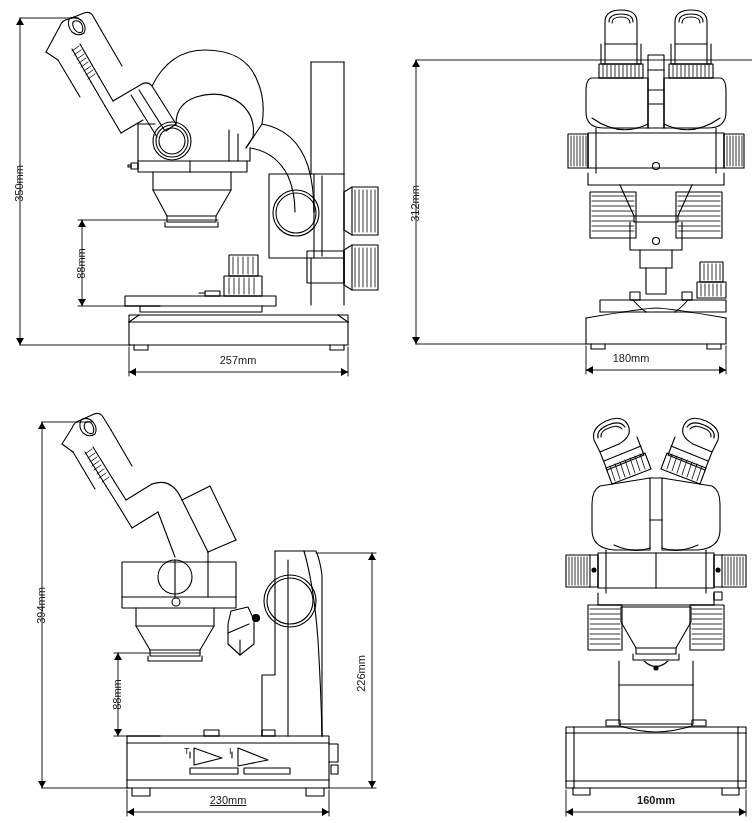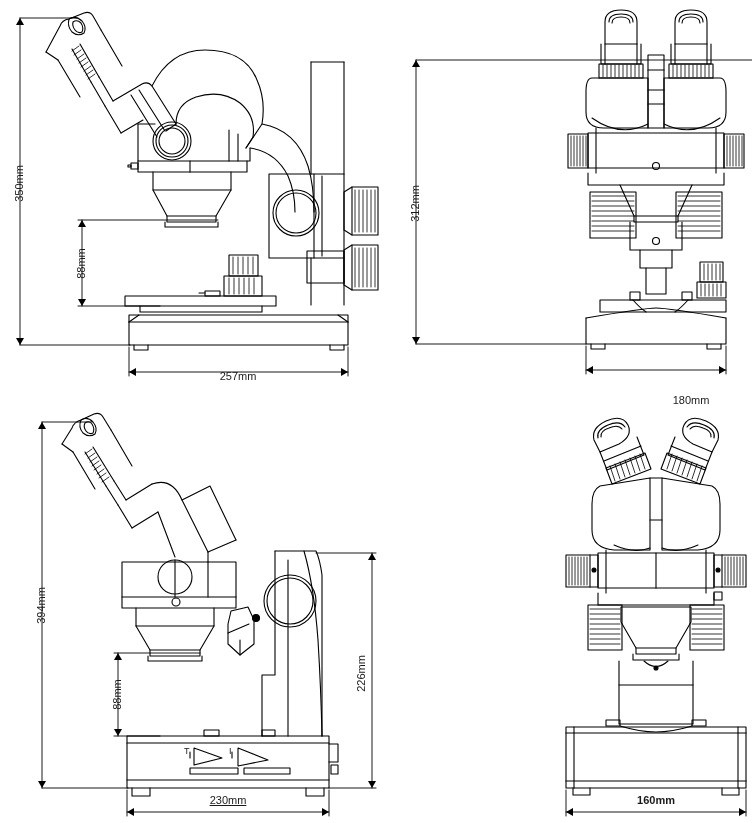--- a/index.html
+++ b/index.html
@@ -665,25 +665,25 @@
           <path d="M746,790 L746,816"></path>
         </g>
       </g>
     </g>
   </svg>
 
   <div class="dimlabel rot" style="left:-4px;top:178px;width:46px;text-align:center;">350mm</div>
 
   <div class="dimlabel rot" style="left:58px;top:258px;width:46px;text-align:center;">88mm</div>
 
-  <div class="dimlabel" style="left:203px;top:355px;width:70px;text-align:center;margin-top:16px;">257mm</div>
+  <div class="dimlabel" style="left:203px;top:355px;width:70px;text-align:center;">257mm</div>
 
   <div class="dimlabel rot" style="left:392px;top:198px;width:46px;text-align:center;">312mm</div>
 
-  <div class="dimlabel" style="left:656px;top:353px;width:70px;text-align:center;margin-top:42px;">180mm</div>
+  <div class="dimlabel" style="left:596px;top:353px;width:70px;text-align:center;">180mm</div>
 
   <div class="dimlabel rot" style="left:18px;top:600px;width:46px;text-align:center;">394mm</div>
 
   <div class="dimlabel rot" style="left:94px;top:689px;width:46px;text-align:center;">88mm</div>
 
   <div class="dimlabel rot" style="left:338px;top:668px;width:46px;text-align:center;">226mm</div>
 
   <div class="dimlabel" style="left:193px;top:795px;width:70px;text-align:center;text-decoration:underline;">230mm</div>
 
   <div class="dimlabel" style="left:621px;top:795px;width:70px;text-align:center;font-weight:bold;">160mm</div>

